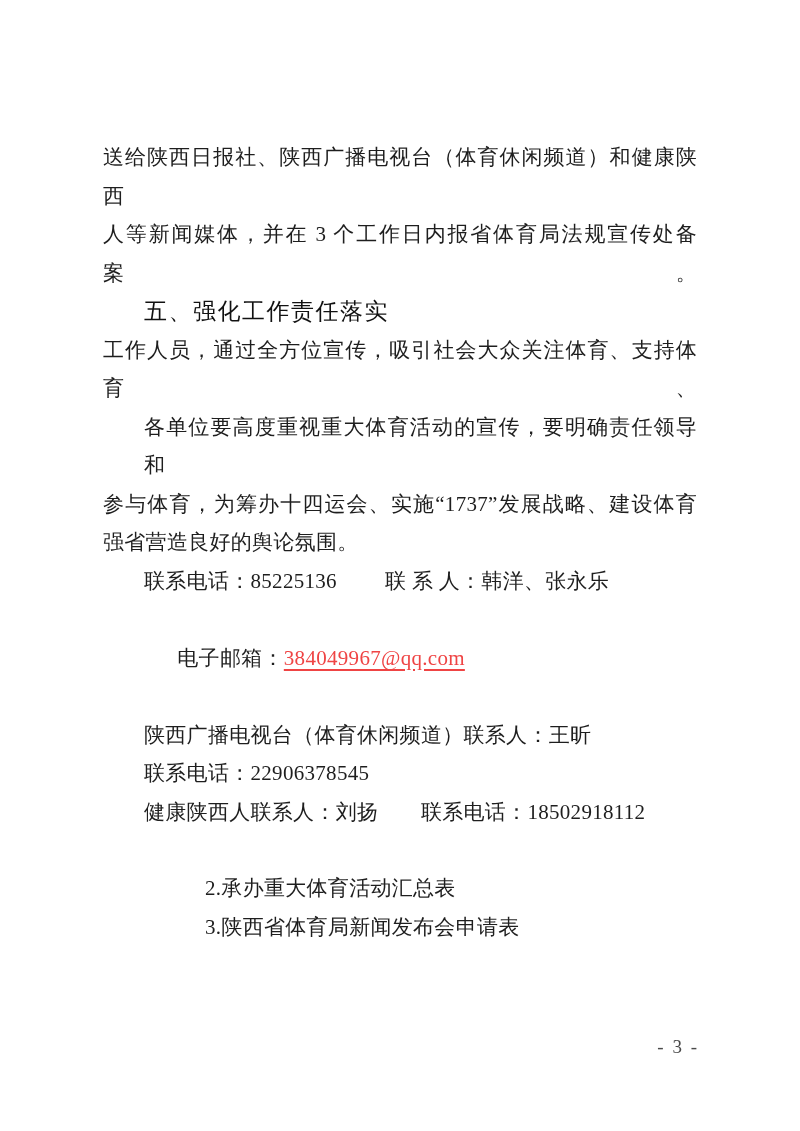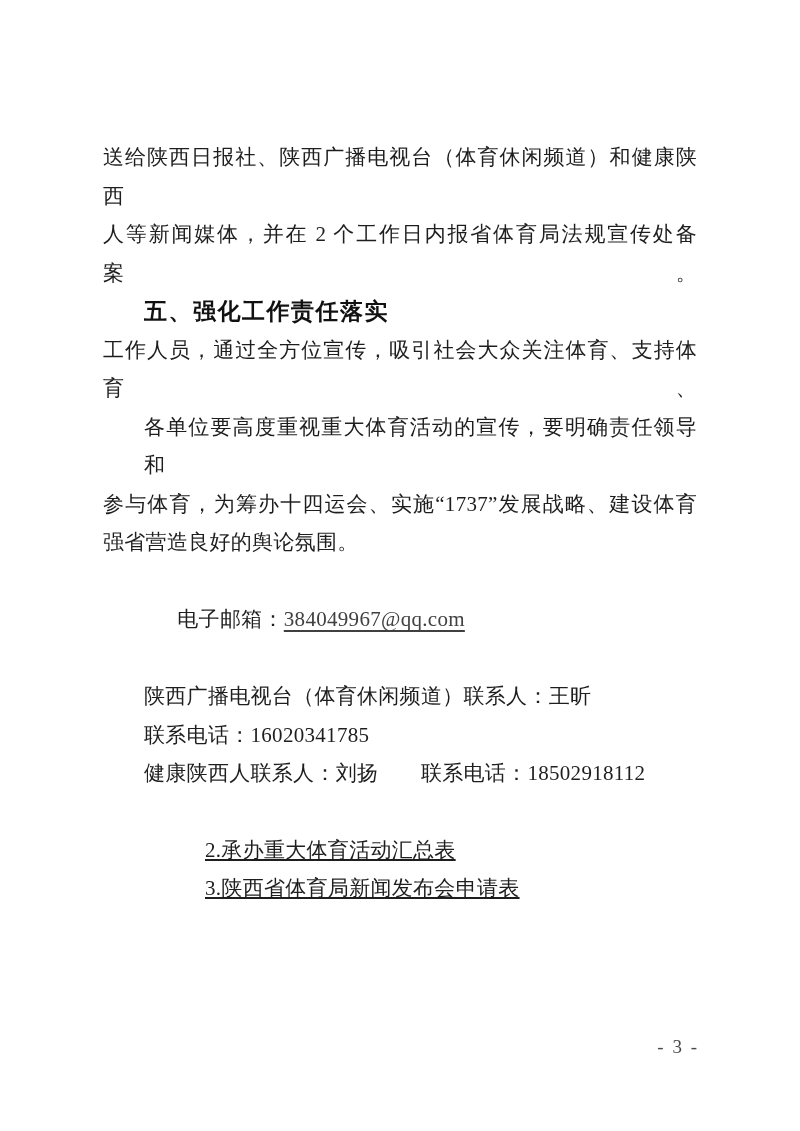--- a/index.html
+++ b/index.html
@@ -30,68 +30,68 @@
   }
   .line-fill {
     text-align: justify;
     text-align-last: justify;
   }
   .indent-2em {
     padding-left: 41px;
   }
   .section-heading {
     font-family: "Liberation Sans", "DejaVu Sans", sans-serif;
-    font-weight: bold;
+    font-weight: normal;
     font-size: 23px;
     color: #111111;
     letter-spacing: 1.5px;
   }
   .email-link {
-    color: #404040;
+    color: #ef4444;
     text-decoration: underline;
     text-underline-offset: 4px;
   }
   .attachments {
     margin-top: 38px;
   }
   .attach-item-cont {
     padding-left: 102px;
-    text-decoration: underline;
   }
   .page-number {
     position: absolute;
     top: 1036px;
     right: 101px;
     font-size: 19px;
     letter-spacing: 2px;
     color: #4a4a4a;
     white-space: pre-wrap;
   }
 </style>
 </head>
 <body>
 
 <div class="page">
   <div class="content">
 
     <div class="line line-fill">送给陕西日报社、陕西广播电视台（体育休闲频道）和健康陕西</div>
-    <div class="line line-fill">人等新闻媒体，并在 2 个工作日内报省体育局法规宣传处备案。</div>
+    <div class="line line-fill">人等新闻媒体，并在 3 个工作日内报省体育局法规宣传处备案。</div>
 
     <div class="line indent-2em section-heading">五、强化工作责任落实</div>
 
     <div class="line line-fill">工作人员，通过全方位宣传，吸引社会大众关注体育、支持体育、</div>
     <div class="line line-fill indent-2em">各单位要高度重视重大体育活动的宣传，要明确责任领导和</div>
     <div class="line line-fill">参与体育，为筹办十四运会、实施“1737”发展战略、建设体育</div>
     <div class="line">强省营造良好的舆论氛围。</div>
 
+    <div class="line indent-2em">联系电话：85225136　　 联 系 人：韩洋、张永乐</div>
     <div class="line indent-2em">
       <span>电子邮箱：</span><a class="email-link" href="#">384049967@qq.com</a>
     </div>
     <div class="line indent-2em">陕西广播电视台（体育休闲频道）联系人：王昕</div>
-    <div class="line indent-2em">联系电话：16020341785</div>
+    <div class="line indent-2em">联系电话：22906378545</div>
     <div class="line indent-2em">健康陕西人联系人：刘扬　　联系电话：18502918112</div>
 
     <div class="attachments">
       <div class="line attach-item-cont">2.承办重大体育活动汇总表</div>
       <div class="line attach-item-cont">3.陕西省体育局新闻发布会申请表</div>
     </div>
 
   </div>
 
   <div class="page-number">- 3 -</div>

